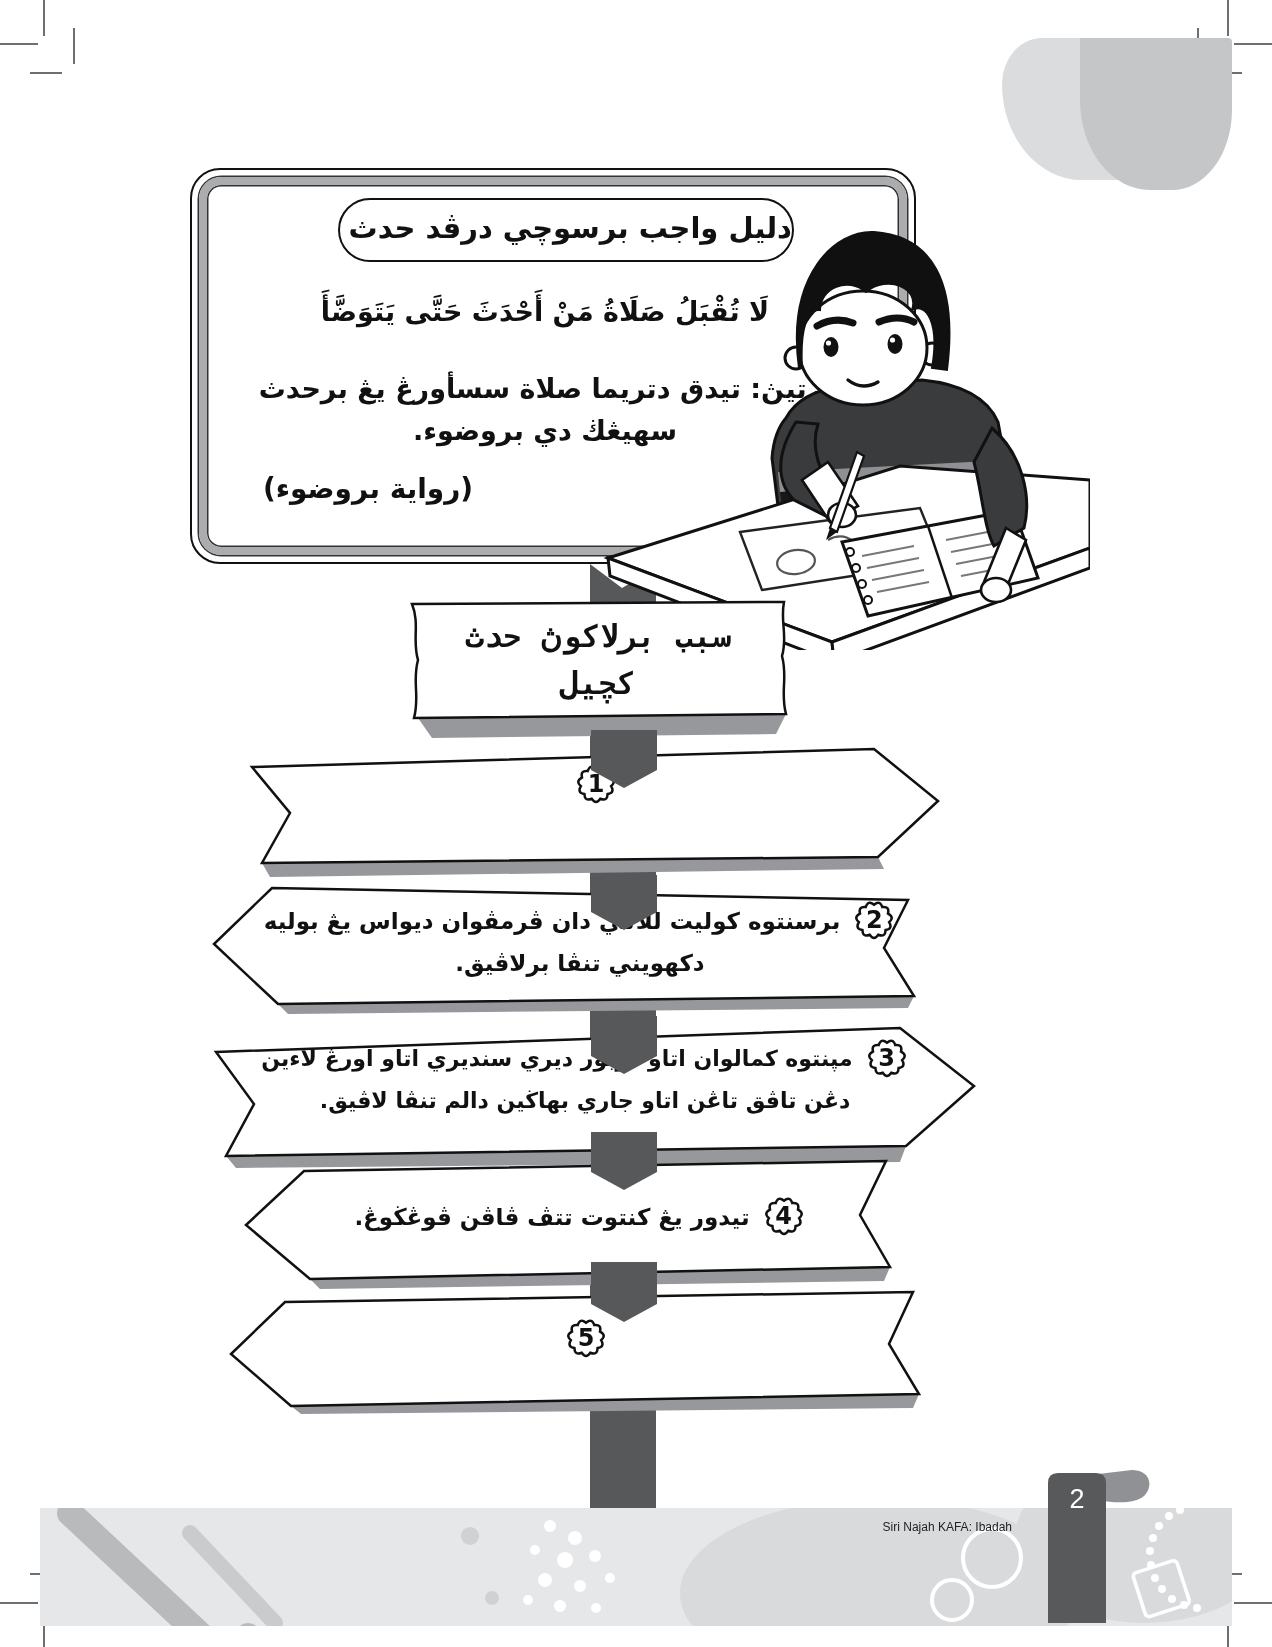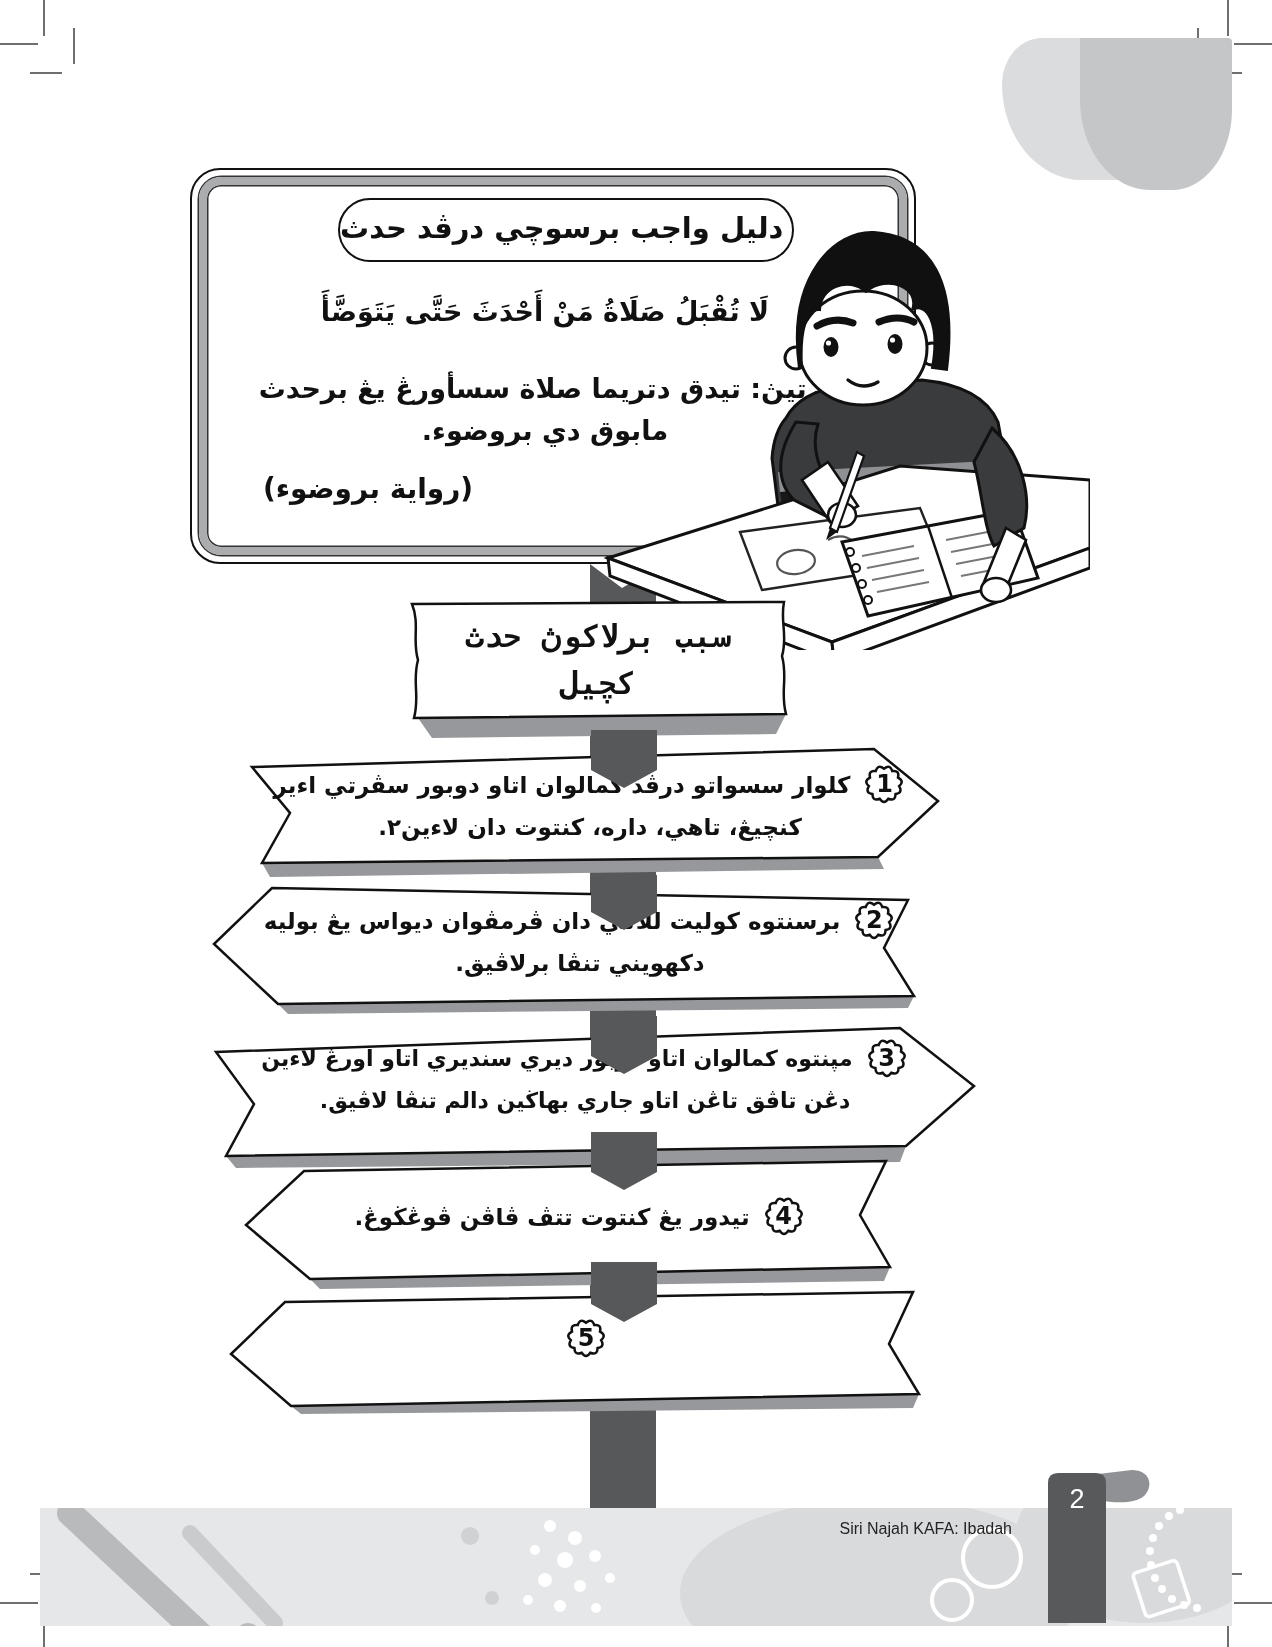--- a/index.html
+++ b/index.html
@@ -10,21 +10,21 @@
   .blob1{position:absolute;left:1002px;top:38px;width:190px;height:142px;background:#dbdcde;
          border-radius:40px 0 70px 80px / 46px 0 90px 96px;}
   .blob2{position:absolute;left:1080px;top:38px;width:152px;height:152px;background:#c4c6c8;
          border-radius:0 4px 60px 70px / 0 4px 80px 90px;}
   
   .box-outer{position:absolute;left:190px;top:168px;width:722px;height:392px;background:#fff;
              border:2.5px solid #111;border-radius:30px;}
   .box-frame{position:absolute;left:7px;top:7px;right:7px;bottom:7px;border:8px solid #aaacae;
              border-radius:22px;box-shadow:0 0 0 1.5px #333, inset 0 0 0 1.5px #333;}
   .pill{position:absolute;left:338px;top:198px;width:452px;height:60px;background:#fff;
-        border:2.5px solid #111;border-radius:32px;direction:rtl;text-align:left;
+        border:2.5px solid #111;border-radius:32px;direction:rtl;text-align:right;
         font-weight:700;font-size:29px;line-height:56px;z-index:2;}
   .hadith{position:absolute;left:225px;top:292px;width:640px;direction:rtl;text-align:center;
           font-weight:700;font-size:27px;line-height:1.5;z-index:1;}
   .transl{position:absolute;left:215px;top:368px;width:660px;direction:rtl;text-align:center;
           font-weight:700;font-size:27px;line-height:1.55;z-index:1;}
   .source{position:absolute;left:248px;top:472px;width:240px;direction:rtl;text-align:center;
           font-weight:700;font-size:28px;z-index:1;}
   
   .pole{position:absolute;left:590px;top:600px;width:66px;height:915px;background:#57585a;z-index:1;}
   .svgabs{position:absolute;}
@@ -34,21 +34,21 @@
               font-weight:700;font-size:31px;line-height:1.5;z-index:4;font-family:Liberation Mono, monospace;}
   .badge{display:inline-block;width:44px;height:44px;position:relative;vertical-align:middle;
          margin-inline-end:12px;margin-bottom:4px;}
   .badge svg{position:absolute;left:0;top:0;width:44px;height:44px;}
   .badge-num{position:absolute;left:0;top:0;width:44px;height:44px;display:flex;align-items:center;
              justify-content:center;font-weight:700;font-size:24px;font-family:"DejaVu Sans",sans-serif;}
   
   .band{position:absolute;left:40px;top:1508px;width:1192px;height:118px;background:#e6e7e8;z-index:2;}
   .band svg{position:absolute;left:0;top:0;}
   .series{position:absolute;left:650px;top:12px;width:322px;text-align:right;
-          font-family:"Liberation Sans",sans-serif;font-size:16px;color:#232323;z-index:3;}
+          font-family:"Liberation Sans",sans-serif;font-size:12px;color:#232323;z-index:3;}
   .bookmark-num{position:absolute;left:1048px;top:1484px;width:58px;text-align:center;color:#fff;
                 font-family:"Liberation Sans",sans-serif;font-size:27px;z-index:4;}
 </style>
 </head>
 <body>
 
 <div class="page">
 
   <div class="cm" style="left:43px;top:0;width:2px;height:36px"></div>
   <div class="cm" style="left:0;top:43px;width:38px;height:2px"></div>
@@ -70,21 +70,21 @@
   <div class="blob1"></div>
   <div class="blob2"></div>
 
   <div class="box-outer">
     <div class="box-frame"></div>
   </div>
   <div class="pill">دليل واجب برسوچي درڤد حدث</div>
   <div class="hadith">لَا تُقْبَلُ صَلَاةُ مَنْ أَحْدَثَ حَتَّى يَتَوَضَّأَ</div>
   <div class="transl">
     <div>ارتيڽ: تيدق دتريما صلاة سسأورڠ يڠ برحدث</div>
-    <div>مابوق دي بروضوء.</div>
+    <div>سهيڠڬ دي بروضوء.</div>
   </div>
   <div class="source">(رواية بروضوء)</div>
 
   <svg class="svgabs" style="left:590px;top:210px;z-index:2" width="500" height="440" viewBox="0 0 500 440">
     <path d="M196,208 Q210,182 252,176 L332,170 Q392,176 408,212 L424,300 Q424,322 408,330 L204,332 Q192,330 190,312 L182,248 Q184,222 196,208 Z" fill="#3a3b3d" stroke="#111" stroke-width="3"></path>
     <polygon points="188,262 418,250 421,268 190,282" fill="#8e9093"></polygon>
     <polygon points="190,282 421,268 423,280 192,296" fill="#17181a"></polygon>
     <rect x="352" y="284" width="16" height="30" rx="3" fill="#fff" stroke="#111" stroke-width="2.4" transform="rotate(-8 360 299)"></rect>
     <rect x="252" y="160" width="44" height="26" fill="#fff" stroke="#111" stroke-width="2.5"></rect>
     <circle cx="206" cy="148" r="11" fill="#fff" stroke="#111" stroke-width="3"></circle>
@@ -138,21 +138,21 @@
     <div>كچيل</div>
   </div>
 
   <svg class="svgabs" style="left:232px;top:745px;z-index:3" width="712" height="134" viewBox="0 0 712 134">
     <polygon points="30,118 646,112 652,124 38,132" fill="#96989b"></polygon>
     <path d="M20,22 L642,4 L706,56 L646,112 L30,118 L58,68 Z" fill="#fff" stroke="#111" stroke-width="2.5"></path>
   </svg>
   <div class="board-text" style="left:270px;top:762px;width:640px">
     <span class="badge"><svg viewBox="0 0 46 46">
           <path class="scallop" fill="#fff" stroke="#111" stroke-width="2.6" d="M23.0,7.0 Q29.2,1.9 31.7,9.5 Q39.6,8.6 37.6,16.4 Q44.8,19.9 38.8,25.3 Q43.0,32.1 35.1,33.5 Q34.9,41.5 27.5,38.4 Q23.0,45.0 18.5,38.4 Q11.1,41.5 10.9,33.5 Q3.0,32.1 7.2,25.3 Q1.2,19.9 8.4,16.4 Q6.4,8.6 14.3,9.5 Q16.8,1.9 23.0,7.0 Z"></path>
-        </svg><span class="badge-num">1</span></span><span>كلوار سسواتو درڤد كمالوان اتاو دوبور سڤرتي اءير كنچيڠ، تاهي، داره، كنتوت دان لاءين٢.</span>
+        </svg><span class="badge-num">1</span></span>
   </div>
 
   <svg class="svgabs" style="left:208px;top:882px;z-index:3" width="760" height="134" viewBox="0 0 760 134">
     <polygon points="70,122 706,114 700,126 80,132" fill="#96989b"></polygon>
     <path d="M64,6 L700,18 L676,66 L706,114 L70,122 L6,62 Z" fill="#fff" stroke="#111" stroke-width="2.5"></path>
   </svg>
   <div class="board-text" style="left:250px;top:898px;width:660px">
     <span class="badge"><svg viewBox="0 0 46 46">
           <path class="scallop" fill="#fff" stroke="#111" stroke-width="2.6" d="M23.0,7.0 Q29.2,1.9 31.7,9.5 Q39.6,8.6 37.6,16.4 Q44.8,19.9 38.8,25.3 Q43.0,32.1 35.1,33.5 Q34.9,41.5 27.5,38.4 Q23.0,45.0 18.5,38.4 Q11.1,41.5 10.9,33.5 Q3.0,32.1 7.2,25.3 Q1.2,19.9 8.4,16.4 Q6.4,8.6 14.3,9.5 Q16.8,1.9 23.0,7.0 Z"></path>
         </svg><span class="badge-num">2</span></span><span>برسنتوه كوليت للاكي دان ڤرمڤوان ديواس يڠ بوليه دكهويني تنڤا برلاڤيق.</span>

